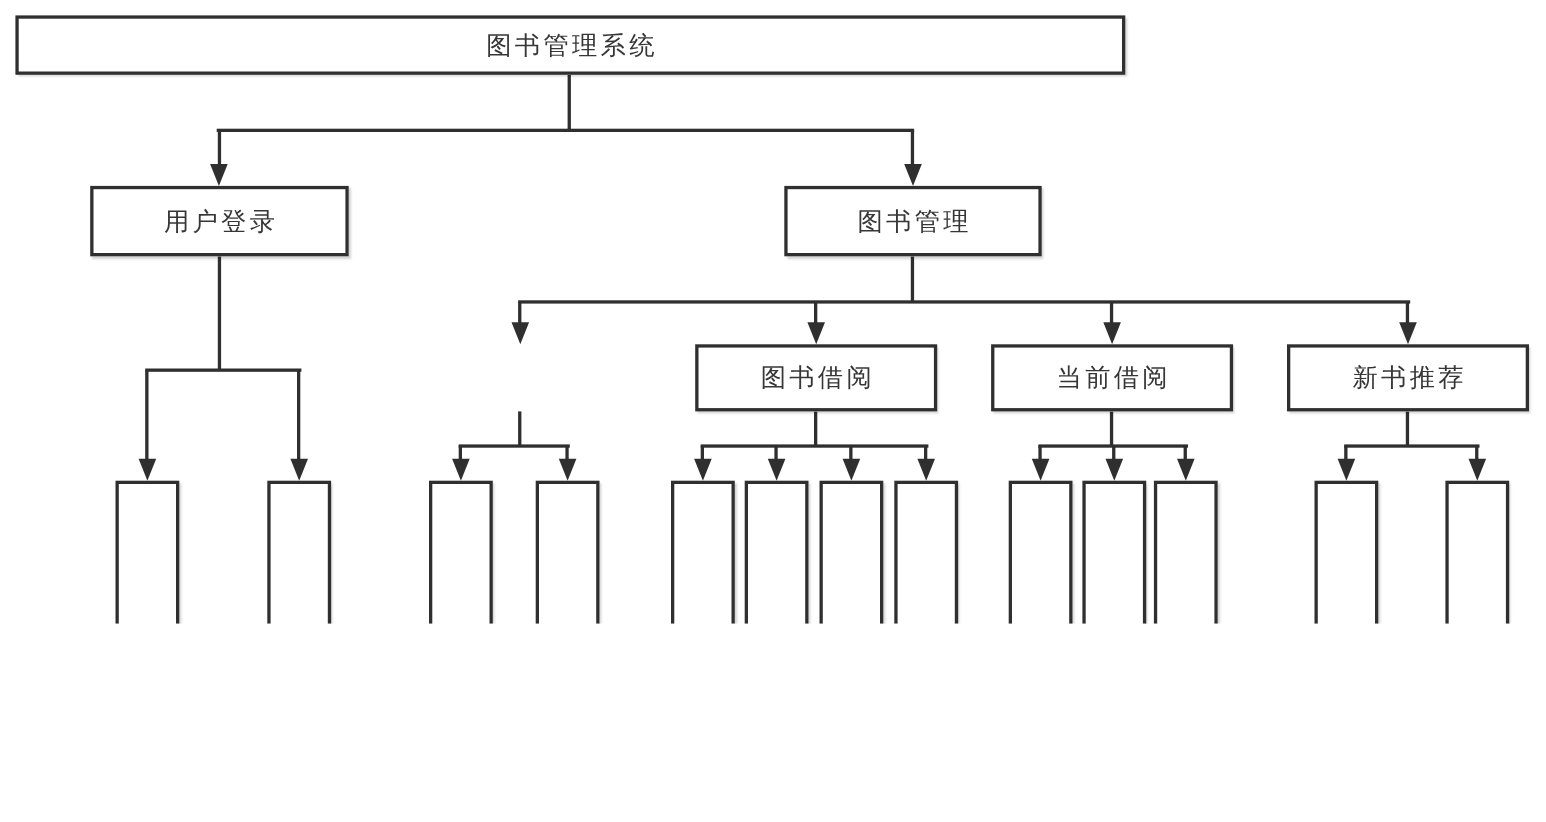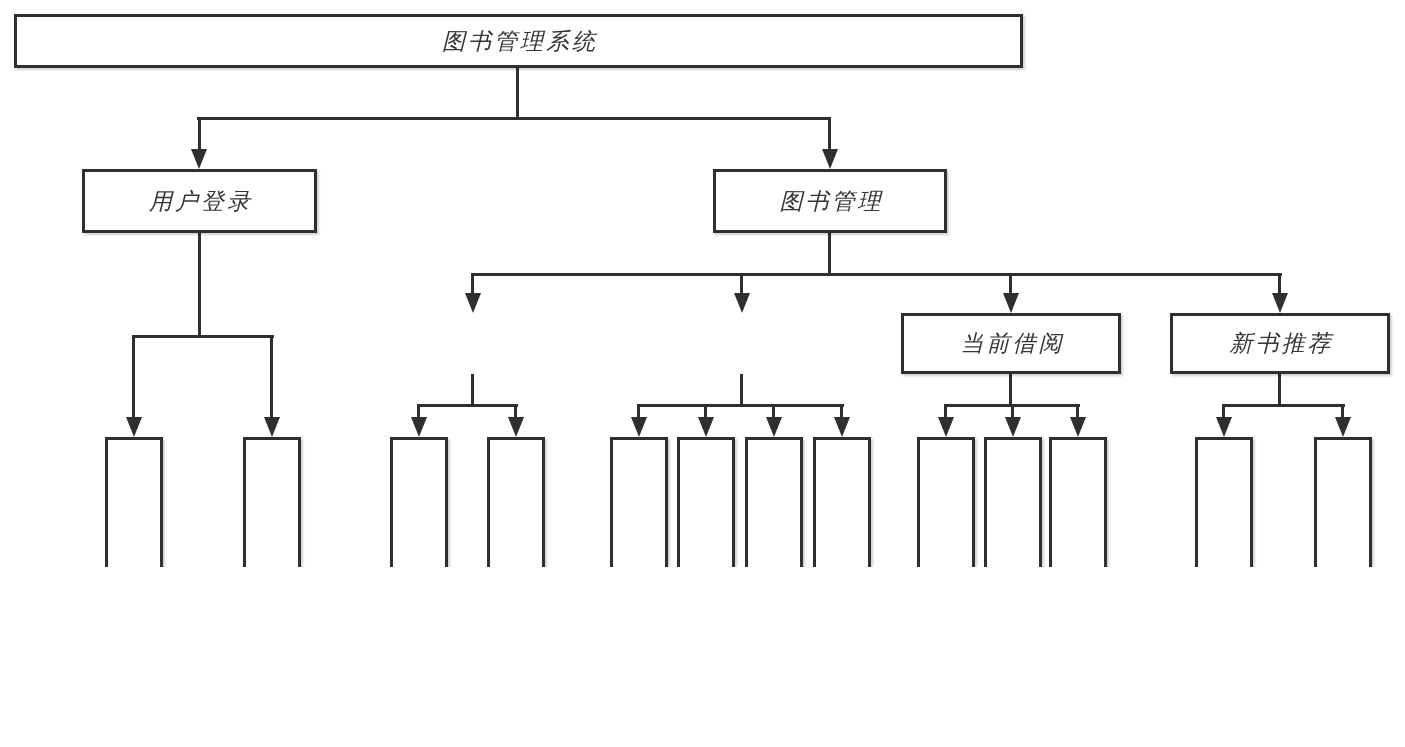--- a/index.html
+++ b/index.html
@@ -3,21 +3,20 @@
 <meta charset="utf-8">
 <style>
   html, body { margin: 0; padding: 0; background: #ffffff; }
   .canvas {
     position: relative;
     width: 1405px;
     height: 567px;
     background: #ffffff;
     font-family: "Liberation Sans", "DejaVu Sans", sans-serif;
     overflow: hidden;
-    font-style: italic;
   }
   .box {
     position: absolute;
     box-sizing: border-box;
     background: #ffffff;
     border: 3px solid #2f2f2f;
     display: flex;
     align-items: center;
     justify-content: center;
     color: #363636;
@@ -90,20 +89,23 @@
   <div class="hline" style="left:471px; top:273px; width:811px;"></div>
   <div class="vline" style="left:471px; top:275px; height:20px;"></div>
   <div class="arrow" style="left:465px; top:293px;"></div>
   <div class="vline" style="left:740px; top:275px; height:20px;"></div>
   <div class="arrow" style="left:734px; top:293px;"></div>
   <div class="vline" style="left:1009px; top:275px; height:20px;"></div>
   <div class="arrow" style="left:1003px; top:293px;"></div>
   <div class="vline" style="left:1278px; top:275px; height:20px;"></div>
   <div class="arrow" style="left:1272px; top:293px;"></div>
 
+  <div class="box hbox" style="left:632px; top:313px; width:220px; height:61px;">
+    <span>图书借阅</span>
+  </div>
   <div class="box hbox" style="left:901px; top:313px; width:220px; height:61px;text-align:right;">
     <span>当前借阅</span>
   </div>
   <div class="box hbox" style="left:1170px; top:313px; width:220px; height:61px;">
     <span>新书推荐</span>
   </div>
 
   <div class="vline" style="left:471px; top:374px; height:32px;"></div>
   <div class="hline" style="left:417px; top:404px; width:101px;"></div>
   <div class="vline" style="left:417px; top:405px; height:14px;"></div>

